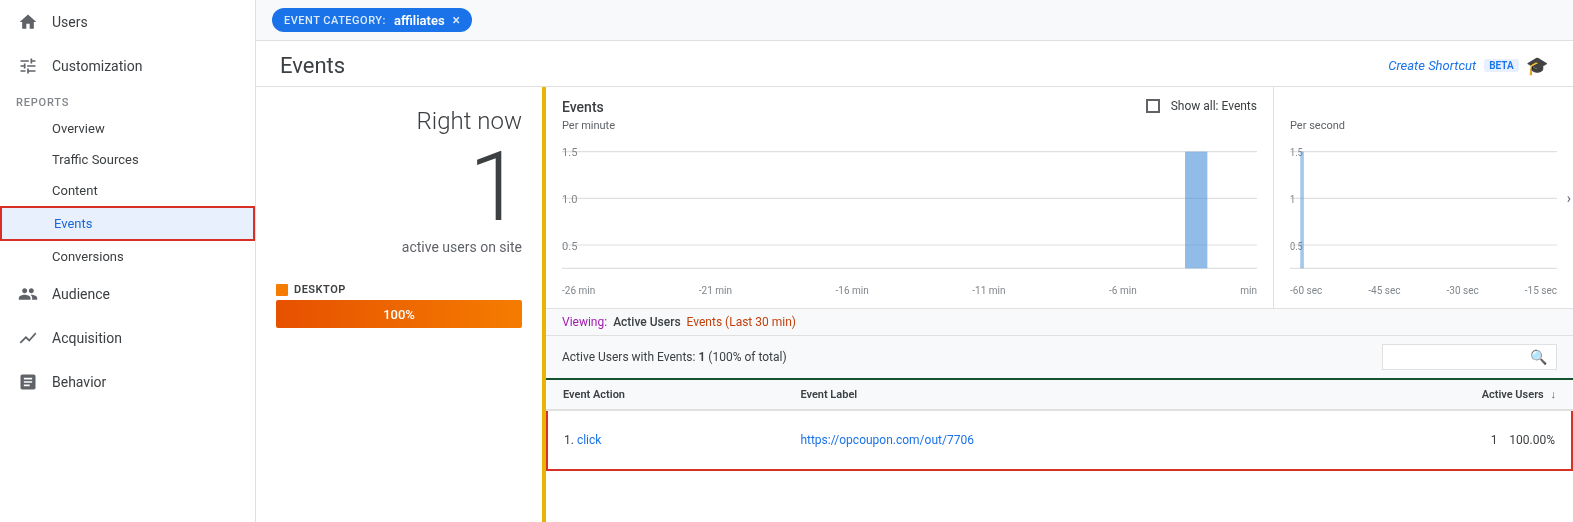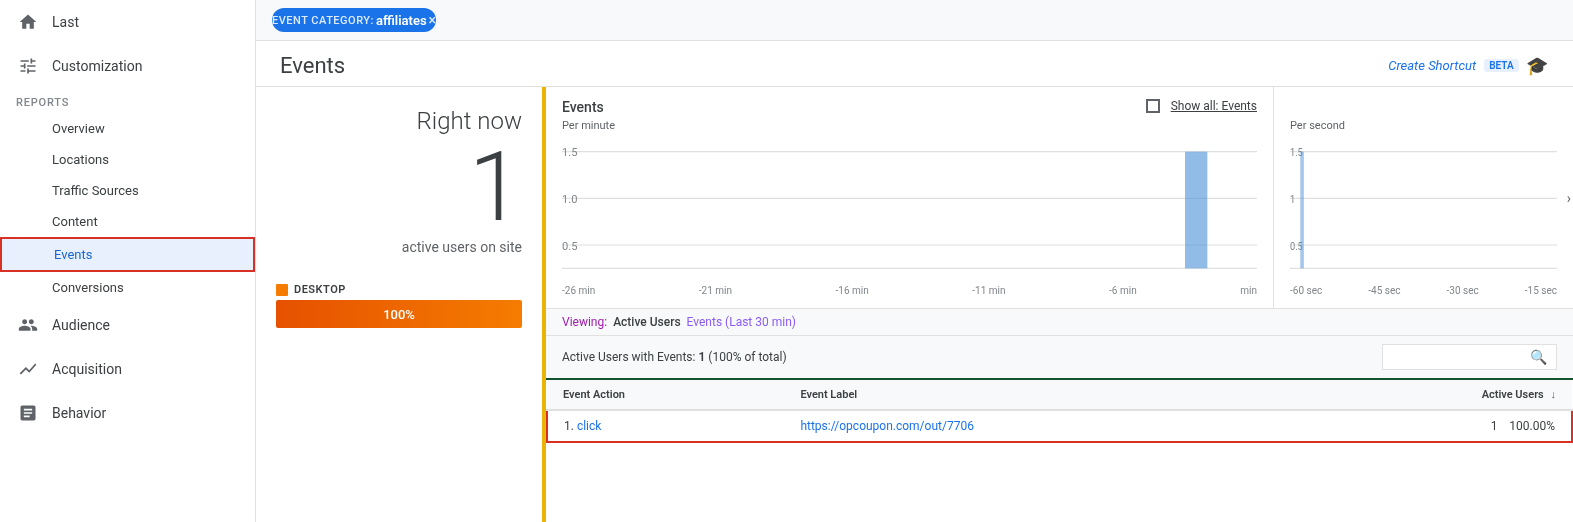--- a/index.html
+++ b/index.html
@@ -83,24 +83,24 @@
       padding: 8px 16px;
       display: flex;
       align-items: center;
     }
     .filter-chip {
       display: flex;
       align-items: center;
       background: #1a73e8;
       color: #fff;
       border-radius: 16px;
-      padding: 4px 0;
+      padding: 4px 12px;
       font-size: 12px;
       font-weight: 500;
-      gap: 2px;
+      gap: 8px;
     }
     .filter-chip-label { font-size: 11px; opacity: 0.85; text-transform: uppercase; letter-spacing: 0.5px; }
     .filter-chip-value { font-size: 13px; font-weight: 600; }
     .filter-chip-close { cursor: pointer; font-size: 14px; opacity: 0.85; }
 
     
     .page-header {
       padding: 12px 24px 8px 24px;
       display: flex;
       align-items: center;
@@ -235,21 +235,20 @@
       align-items: flex-start;
       margin-bottom: 4px;
     }
     .chart-main-title { font-size: 14px; font-weight: 500; color: #3c4043; }
     .show-all-row {
       display: flex;
       align-items: flex-end;
       gap: 11px;
       font-size: 12px;
       color: #3c4043;
-      text-decoration: underline;
     }
     .show-all-checkbox {
       width: 14px;
       height: 14px;
       border: 2px solid #5f6368;
       display: inline-block;
     }
 
     .chart-subtitle { font-size: 11px; color: #5f6368; margin-bottom: 8px; }
 
@@ -275,21 +274,21 @@
       display: flex;
       align-items: center;
       padding: 6px 16px;
       border-bottom: 1px solid #e0e0e0;
       font-size: 12px;
       gap: 6px;
       background: #f8f9fa;
     }
     .viewing-label { color: #a21caf; }
     .viewing-active { color: #3c4043; font-weight: 500; }
-    .viewing-events { color: #8b5cf6; cursor: pointer; }
+    .viewing-events { color: #c2410c; cursor: pointer; }
 
     
     .table-area {
       flex: 1;
       overflow: auto;
     }
     .table-header-row {
       display: flex;
       align-items: center;
       justify-content: space-between;
@@ -319,21 +318,21 @@
       padding: 8px 16px;
       font-size: 11px;
       font-weight: 600;
       color: #3c4043;
       border-bottom: 2px solid #e0e0e0;
       background: #f8f9fa;
       text-transform: none;
     }
     .data-table th.right { text-align: right; }
     .data-table td {
-      padding: 8px 16px;
+      padding: 22px 16px;
       font-size: 12px;
       border-bottom: 1px solid #e0e0e0;
     }
     .data-table td.right { text-align: right; }
     .data-table tr.highlighted {
       background: #fff;
       border: 2px solid #d93025;
     }
     .data-table tr.highlighted td { border: none; }
 
@@ -365,39 +364,36 @@
 </head>
 <body>
 
 <div class="sidebar">
   <div class="sidebar-nav-item">
     <span class="nav-icon">
       <svg width="20" height="20" viewBox="0 0 24 24" fill="#5f6368">
           <path d="M10 20v-6h4v6h5v-8h3L12 3 2 12h3v8z"></path>
         </svg>
     </span>
-    <span>Last</span>
+    <span>Users</span>
   </div>
   <div class="sidebar-nav-item">
     <span class="nav-icon">
       <svg width="20" height="20" viewBox="0 0 24 24" fill="#5f6368">
           <path d="M3 17v2h6v-2H3zM3 5v2h10V5H3zm10 16v-2h8v-2h-8v-2h-2v6h2zM7 9v2H3v2h4v2h2V9H7zm14 4v-2H11v2h10zm-6-4h2V7h4V5h-4V3h-2v6z"></path>
         </svg>
     </span>
     <span>Customization</span>
   </div>
 
   <div class="reports-label">REPORTS</div>
 
 
   <div class="sub-nav-item">
     <span>Overview</span>
-  </div>
-  <div class="sub-nav-item">
-    <span>Locations</span>
   </div>
   <div class="sub-nav-item">
     <span>Traffic Sources</span>
   </div>
   <div class="sub-nav-item">
     <span>Content</span>
   </div>
   <div class="sub-nav-item active">
     <span>Events</span>
   </div>

